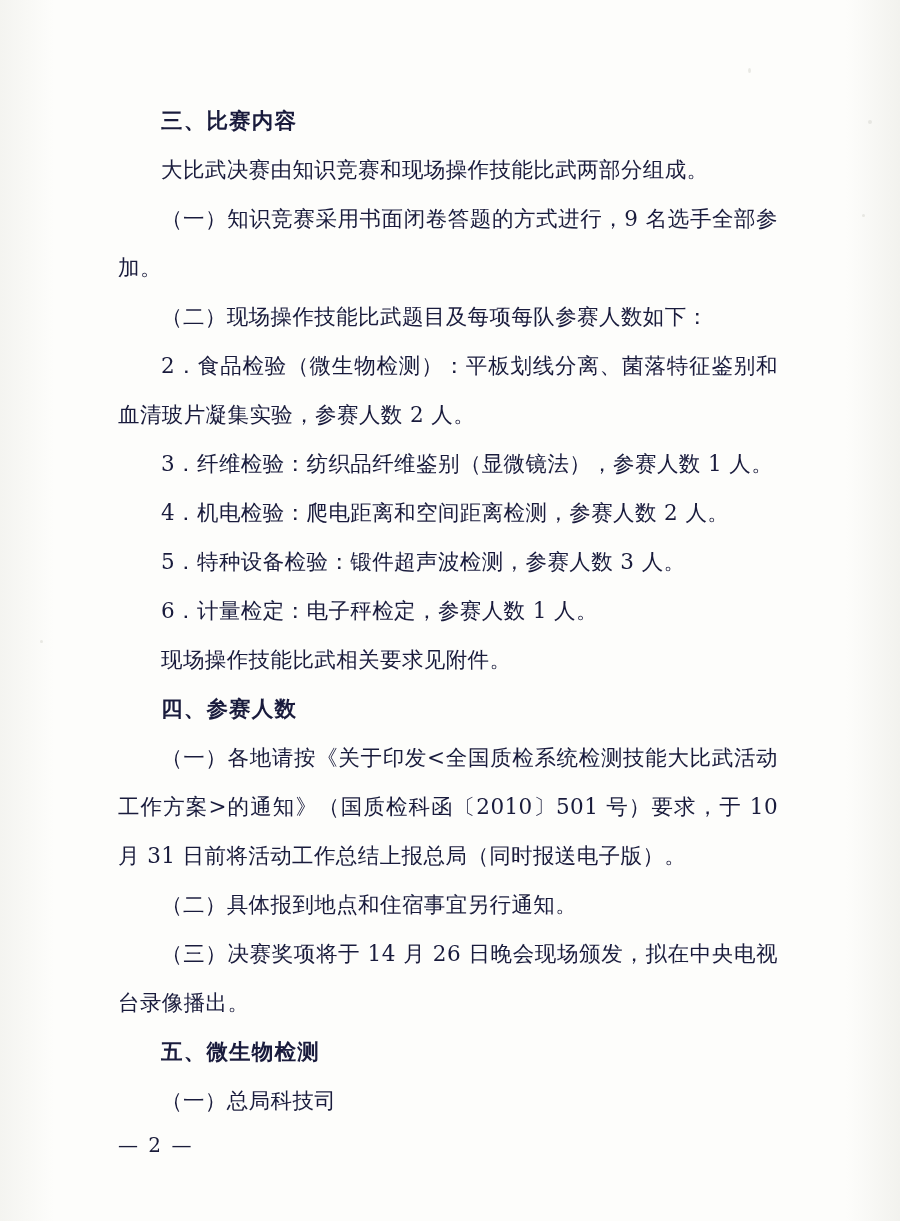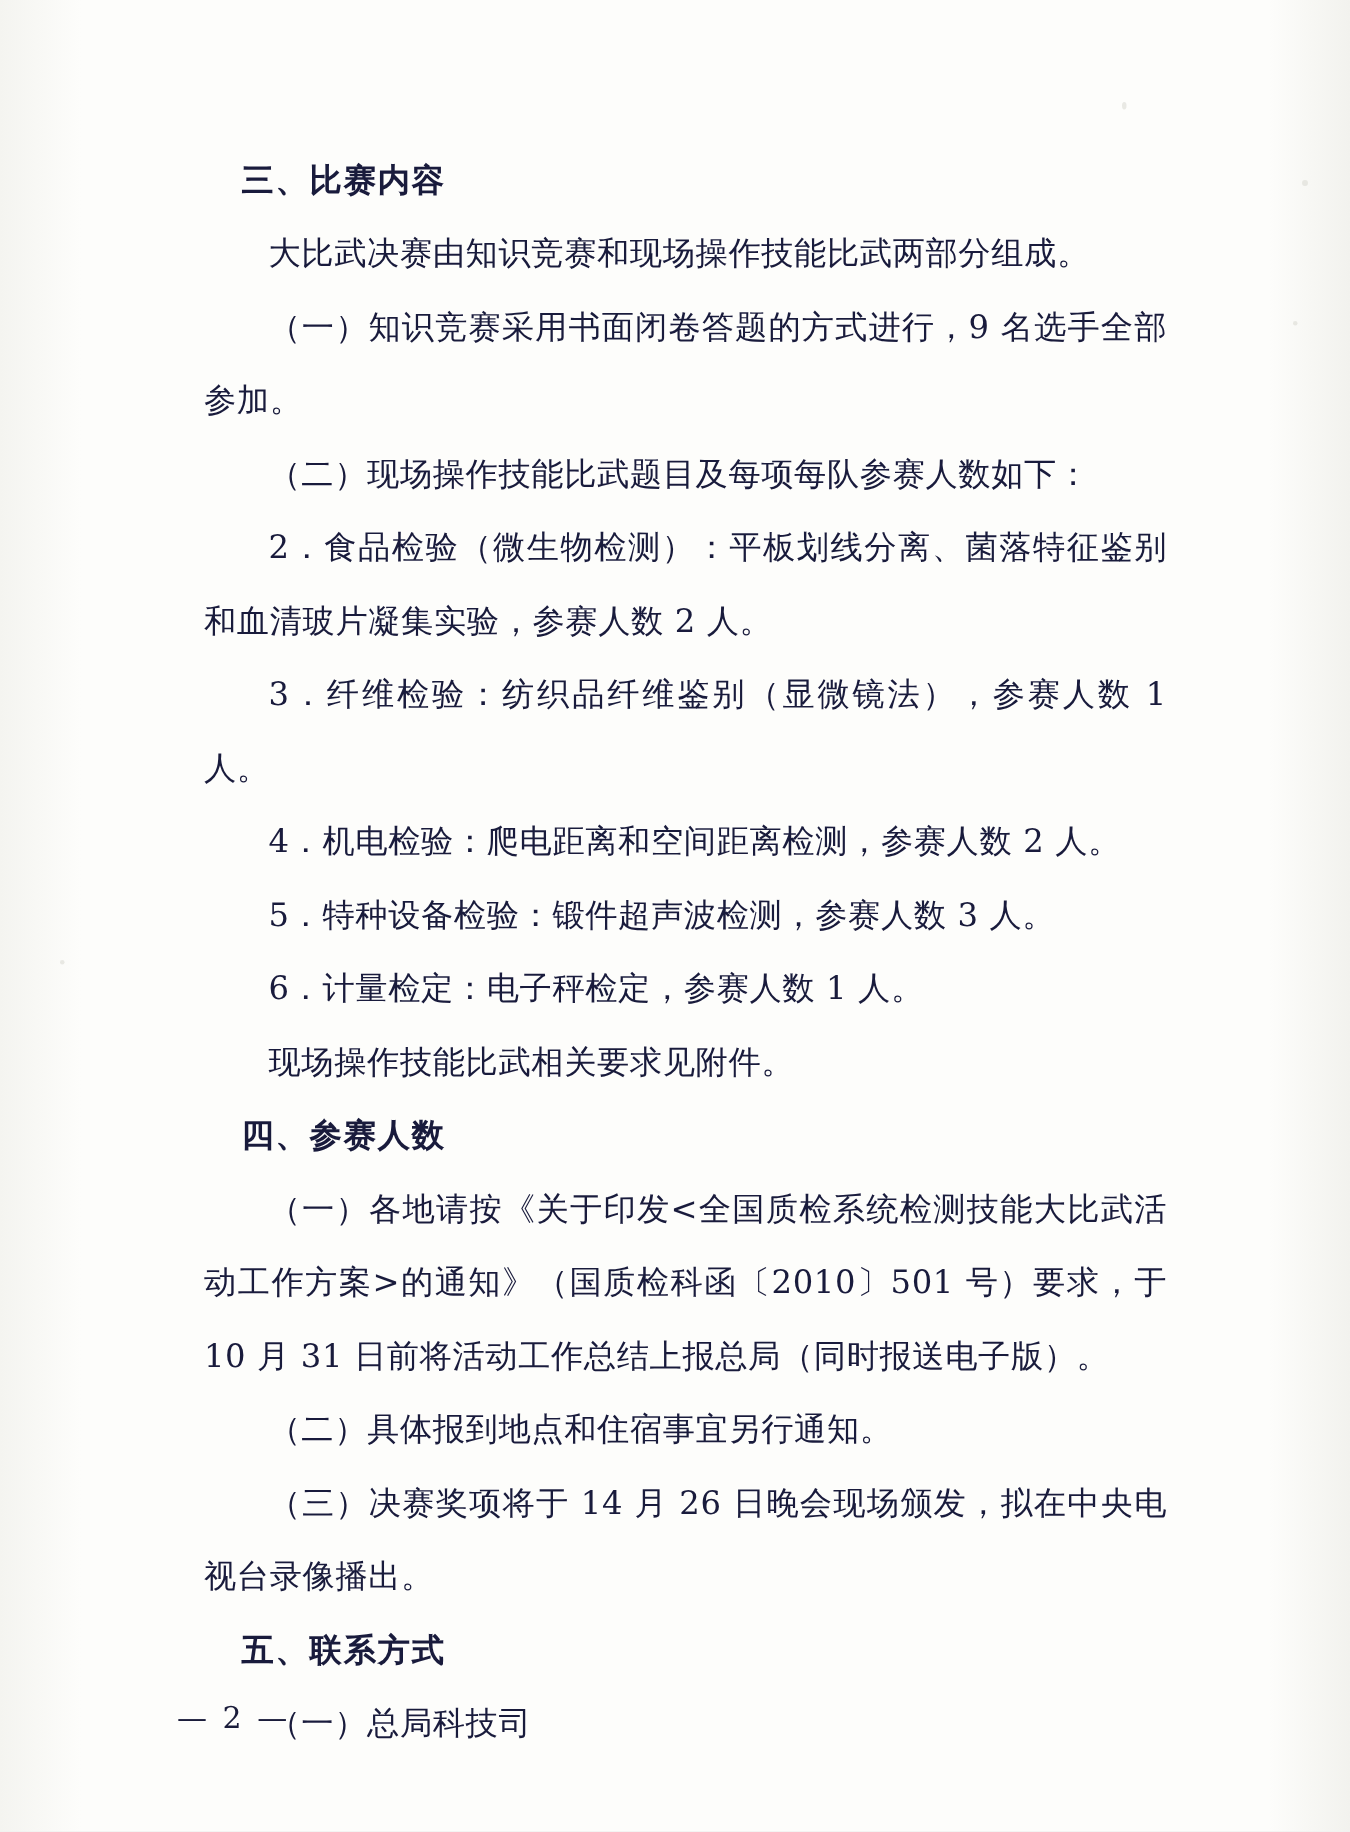--- a/index.html
+++ b/index.html
@@ -11,21 +11,21 @@
     height: 1221px;
     background: #ffffff;
     font-family: "DejaVu Serif", "Liberation Serif", serif;
     color: #1a1c3a;
     overflow: hidden;
     position: relative;
   }
   .page {
     position: absolute;
     inset: 0;
-    background: #e5e5e5;
+    background: #eab308;
   }
   
   .paper-tint {
     position: absolute;
     inset: 0;
     background:
       linear-gradient(90deg, #f4f4f0 0%, #fdfdfb 6%, #fdfdfb 94%, #f2f2ee 100%),
       linear-gradient(180deg, #fafaf7 0%, #fdfdfb 4%, #fdfdfb 96%, #f7f7f3 100%);
     pointer-events: none;
   }
@@ -51,21 +51,20 @@
     text-justify: inter-ideograph;
     white-space: normal;
   }
   .heading {
     font-weight: bold;
     text-indent: 2em;
     letter-spacing: 1.2px;
   }
   .indent {
     text-indent: 2em;
-    margin-left: 18px;
   }
   .footer {
     position: absolute;
     left: 118px;
     top: 1133px;
     width: 660px;
     font-size: 20px;
     color: #1a1c3a;
     letter-spacing: 2px;
   }
@@ -94,21 +93,21 @@
     <p class="indent">4．机电检验：爬电距离和空间距离检测，参赛人数 2 人。</p>
     <p class="indent">5．特种设备检验：锻件超声波检测，参赛人数 3 人。</p>
     <p class="indent">6．计量检定：电子秤检定，参赛人数 1 人。</p>
     <p class="indent">现场操作技能比武相关要求见附件。</p>
 
     <p class="heading">四、参赛人数</p>
     <p class="indent">（一）各地请按《关于印发&lt;全国质检系统检测技能大比武活动工作方案&gt;的通知》（国质检科函〔2010〕501 号）要求，于 10 月 31 日前将活动工作总结上报总局（同时报送电子版）。</p>
     <p class="indent">（二）具体报到地点和住宿事宜另行通知。</p>
     <p class="indent">（三）决赛奖项将于 14 月 26 日晚会现场颁发，拟在中央电视台录像播出。</p>
 
-    <p class="heading">五、联系方式</p>
+    <p class="heading">五、微生物检测</p>
     <p class="indent">（一）总局科技司</p>
 
   </div>
 
   <div class="footer">
     <span class="page-num">— 2 —</span>
   </div>
 </div>
 
 </body></html>

